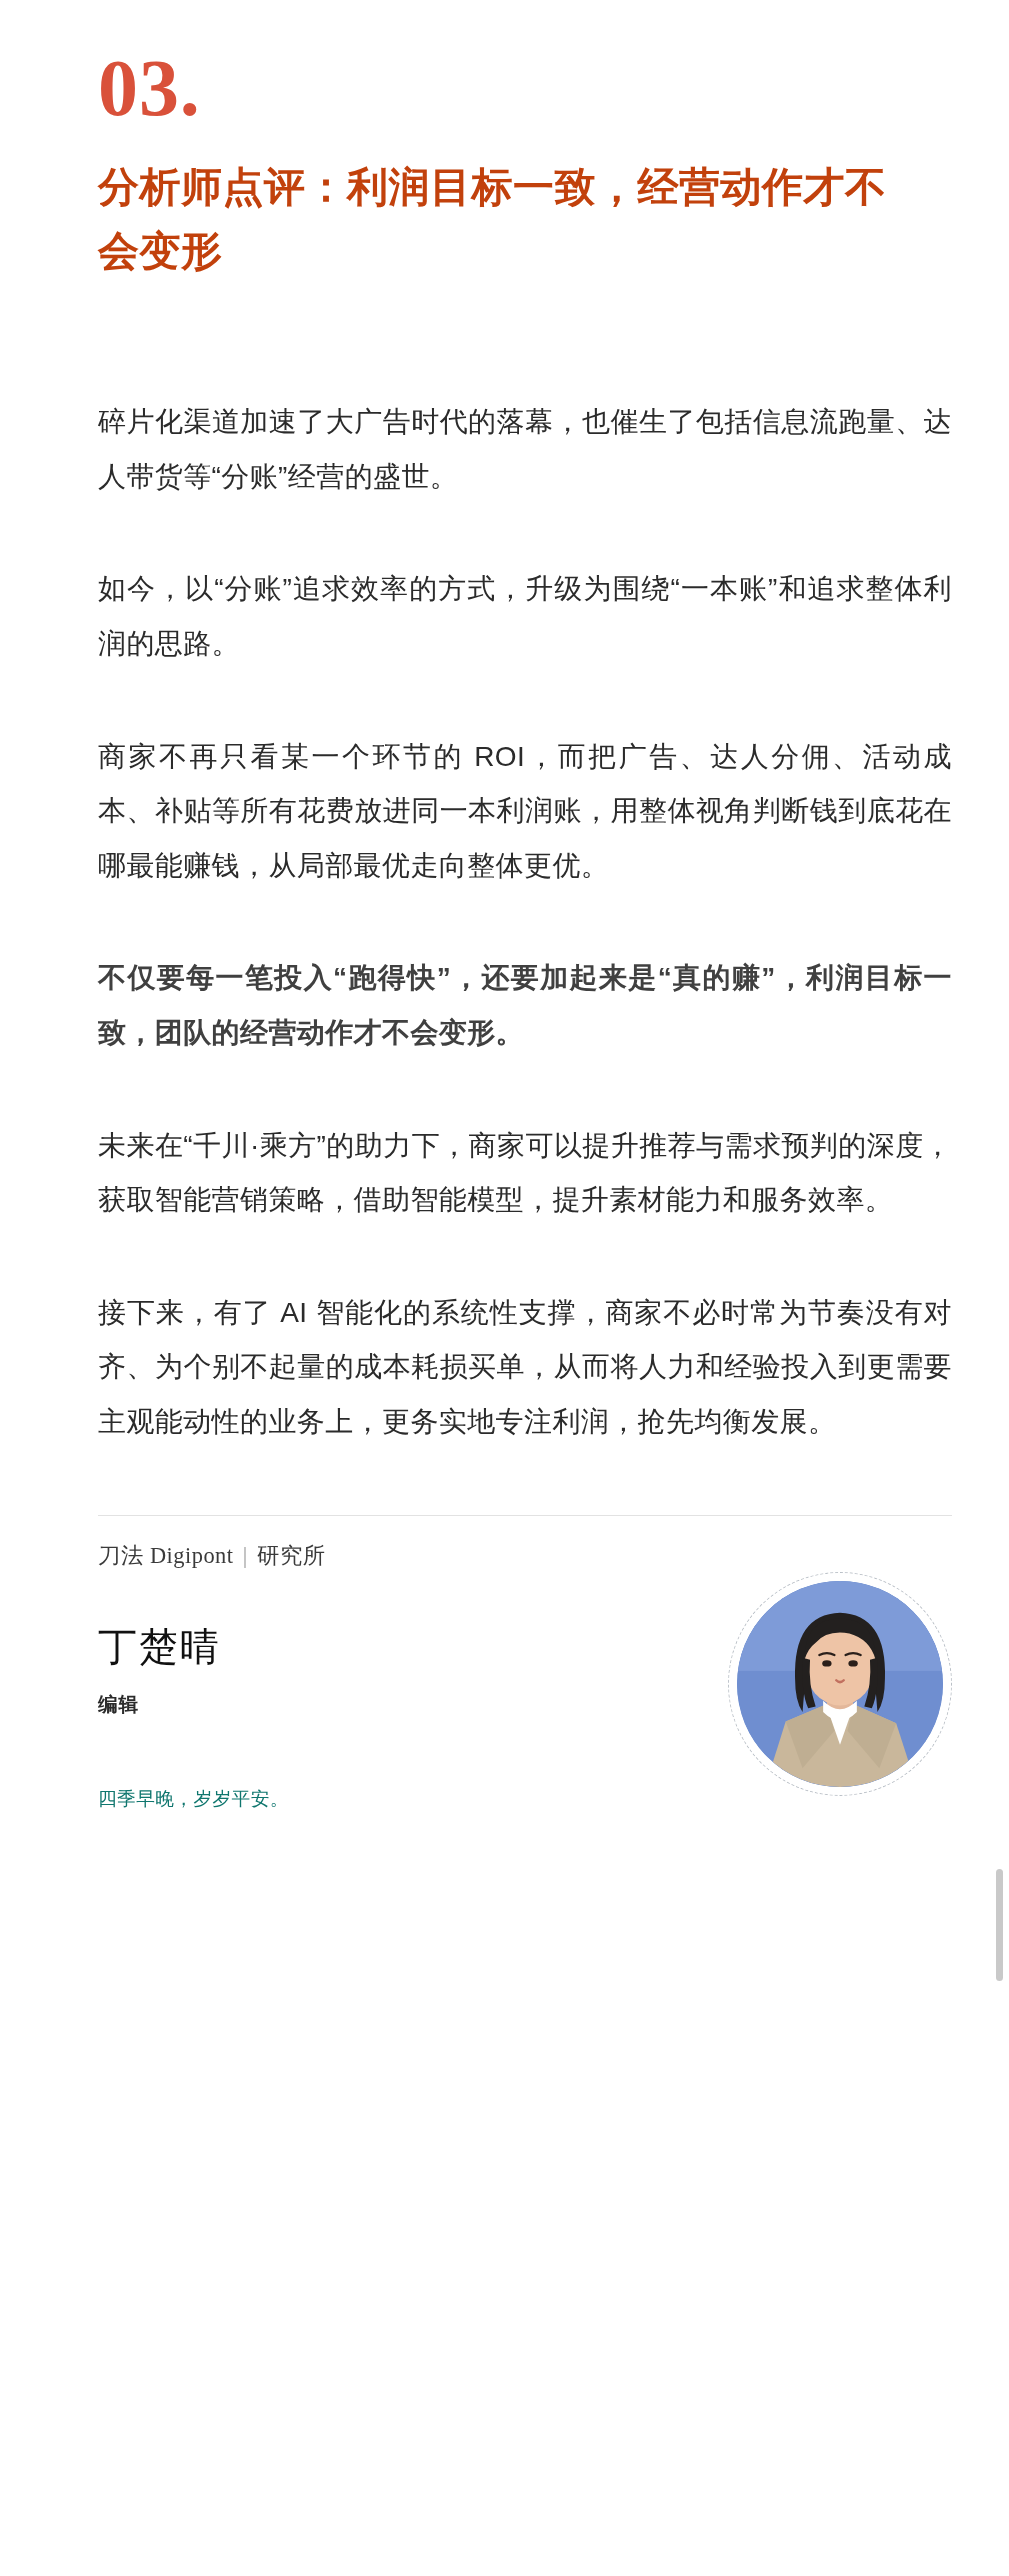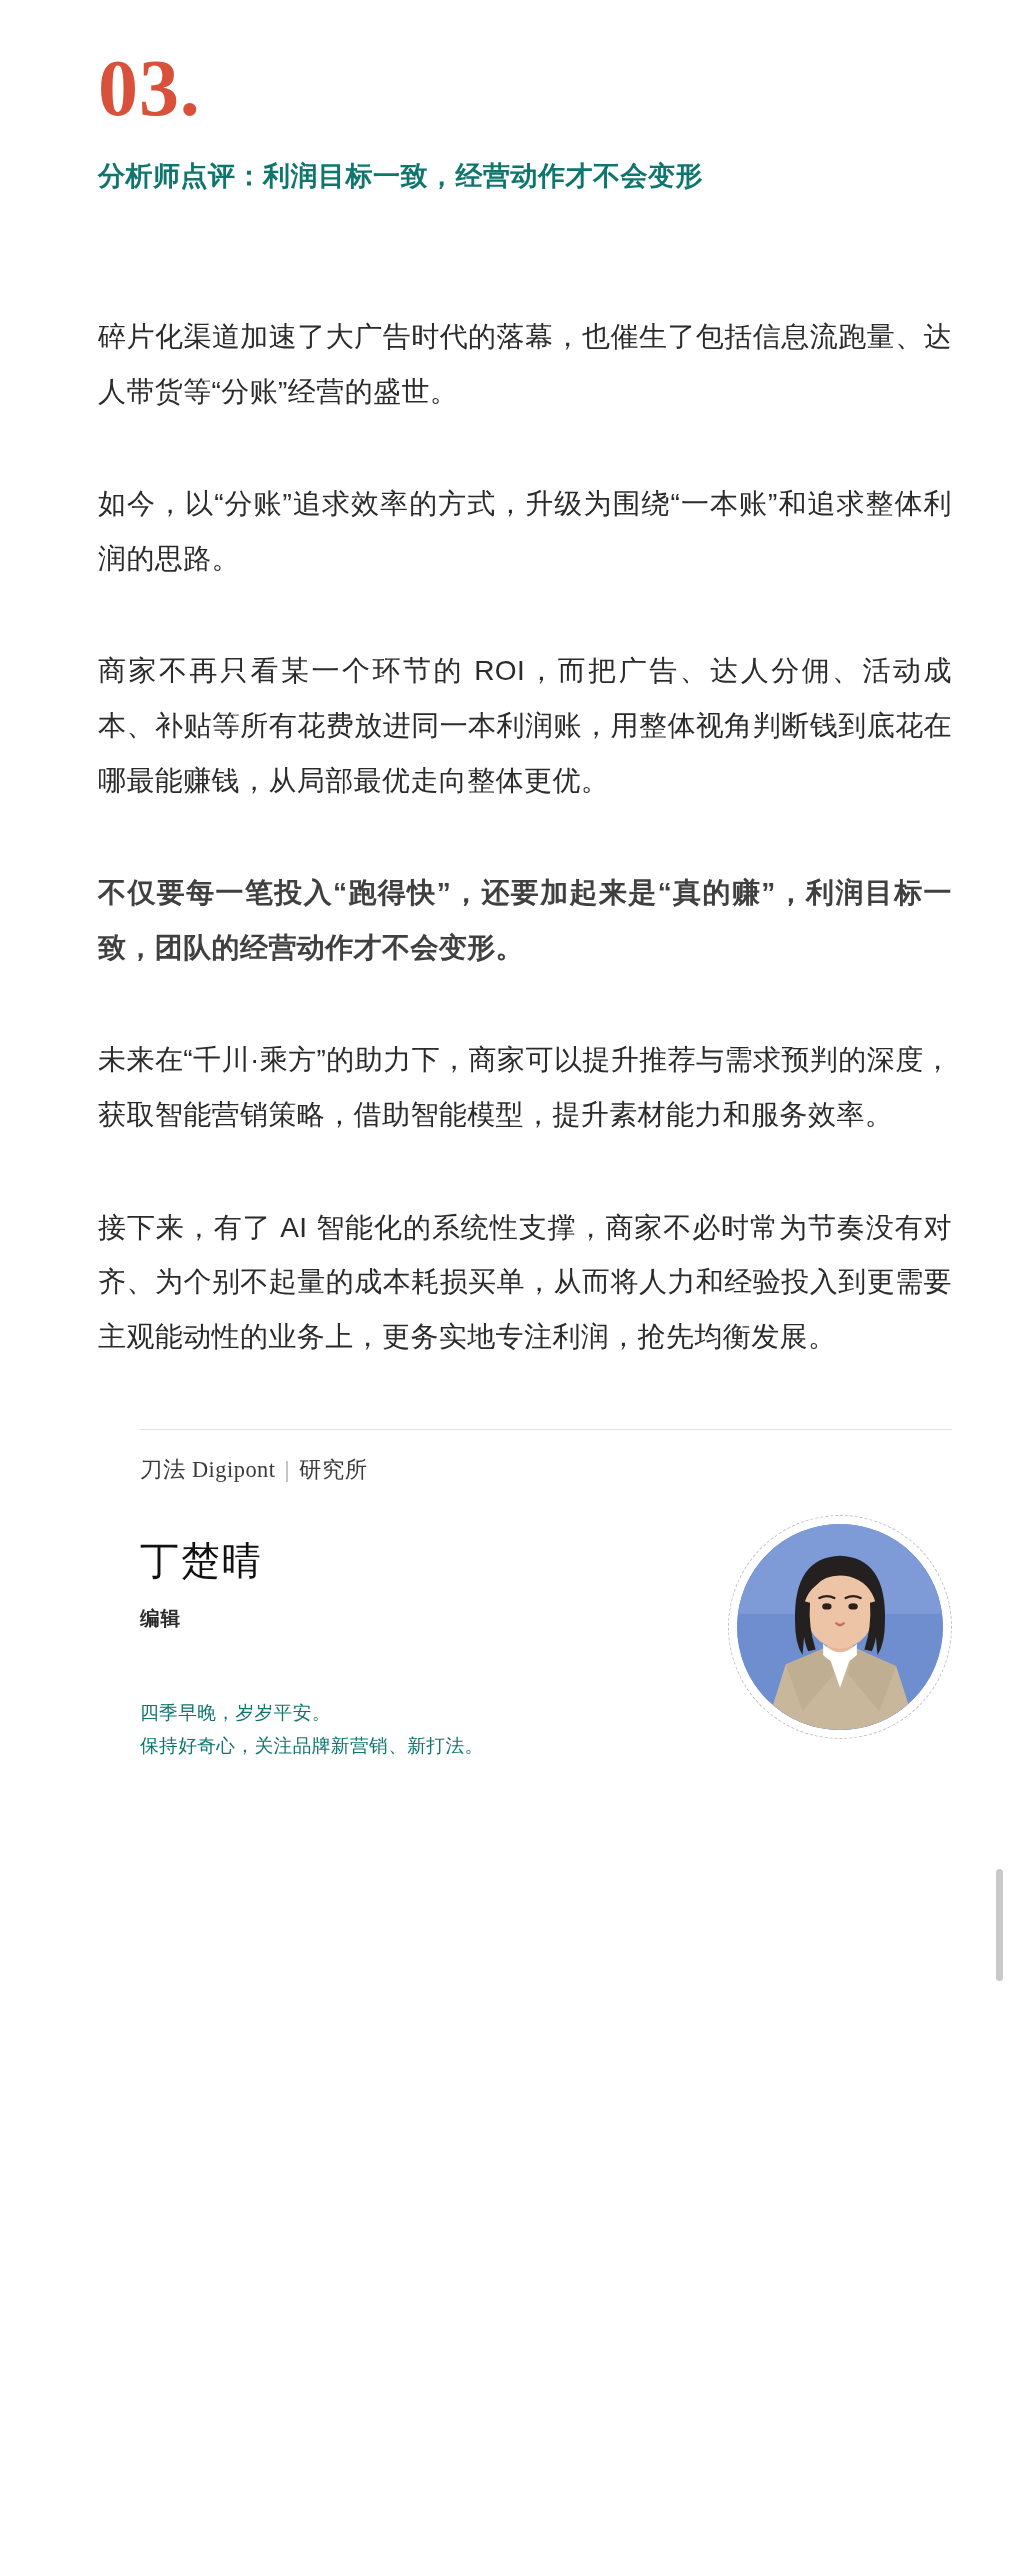--- a/index.html
+++ b/index.html
@@ -31,23 +31,23 @@
     line-height: 1;
     color: #d9513a;
     letter-spacing: 0.9px;
     margin: 11.2px 0 28px 0;
   }
 
   
   .section-heading {
     font-family: "Liberation Sans", sans-serif;
     font-weight: bold;
-    font-size: 27px;
+    font-size: 41px;
     line-height: 1.55;
-    color: #0f766e;
+    color: #c2410c;
     letter-spacing: 0.5px;
     margin: 0 0 112px 0;
     max-width: 823px;
   }
 
   
   .body-copy {
     margin: 0;
   }
   .para {
@@ -64,21 +64,20 @@
     font-weight: bold;
   }
 
   
   .footer-block {
     margin-top: 65px;
     border-top: 1.9px solid #e2e2e2;
     padding-top: 24px;
     position: relative;
     min-height: 280px;
-    margin-left: 42px;
   }
   .brand-line {
     font-family: "Liberation Serif", serif;
     font-size: 22.4px;
     color: #3a3a3a;
     letter-spacing: 0.5px;
     margin-bottom: 49px;
   }
   .brand-line .sep {
     color: #9a9a9a;
@@ -166,21 +165,20 @@
     <div class="brand-line">
       <span>刀法 Digipont</span><span class="sep">|</span><span>研究所</span>
     </div>
 
     <div class="author-name">丁楚晴</div>
 
     <div class="author-role">编辑</div>
 
     <div class="author-motto">
       <div>四季早晚，岁岁平安。</div>
-      <div>保持好奇心，关注品牌新营销、新打法。</div>
     </div>
 
     <div class="avatar-wrap">
       <div class="avatar-ring"></div>
       <div class="avatar-photo">
         <svg width="206" height="206" viewBox="0 0 220 220" aria-hidden="true">
           <defs>
             <clipPath id="circ">
                 <circle cx="110" cy="110" r="110"></circle>
               </clipPath>

